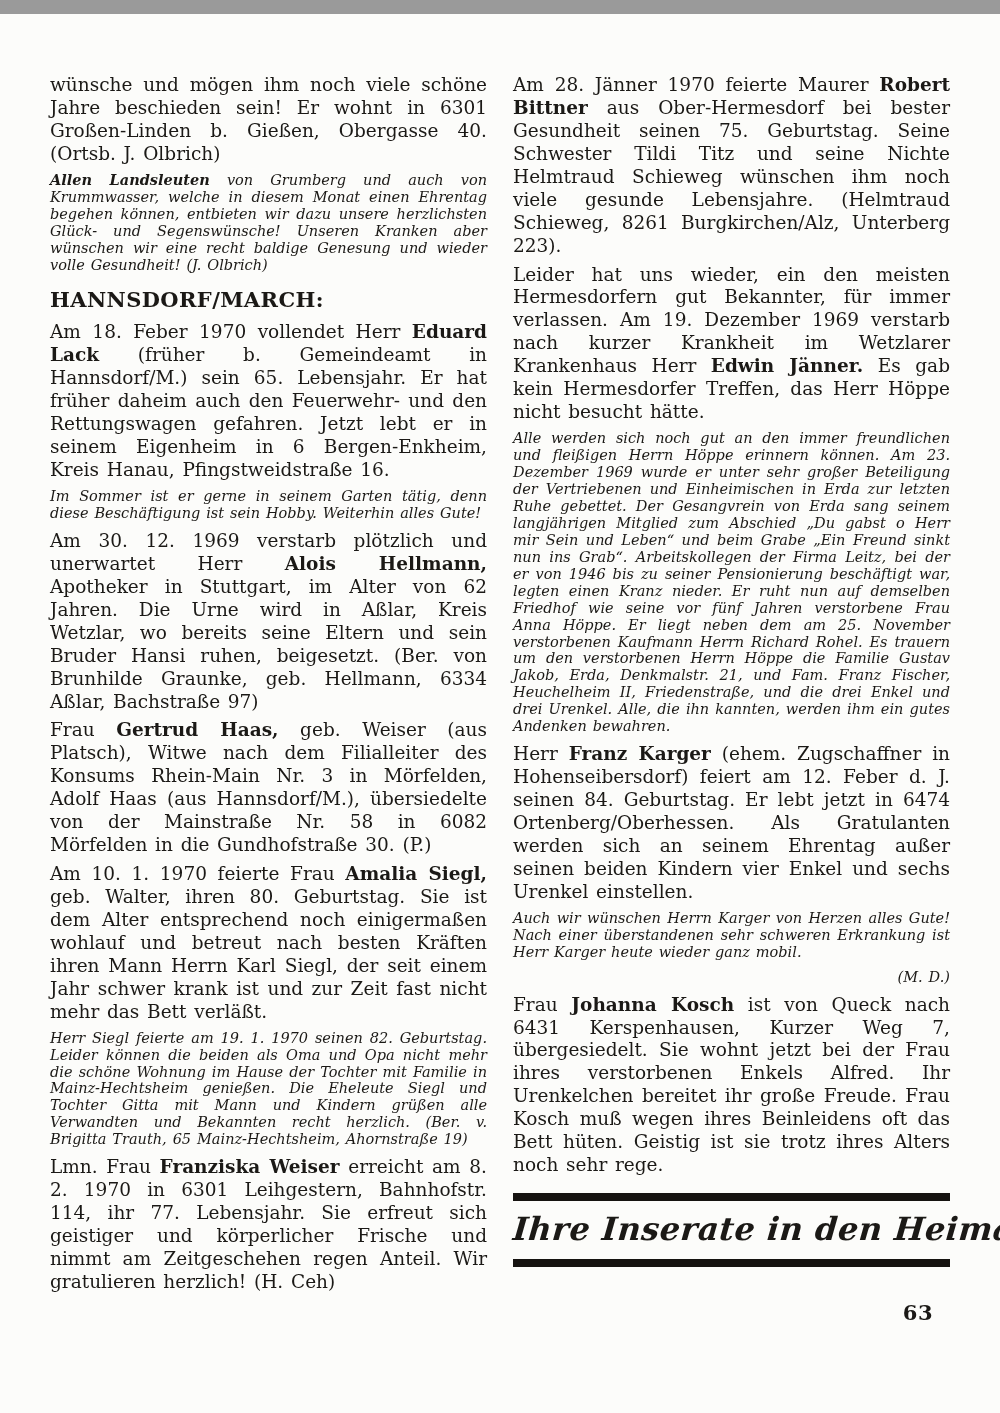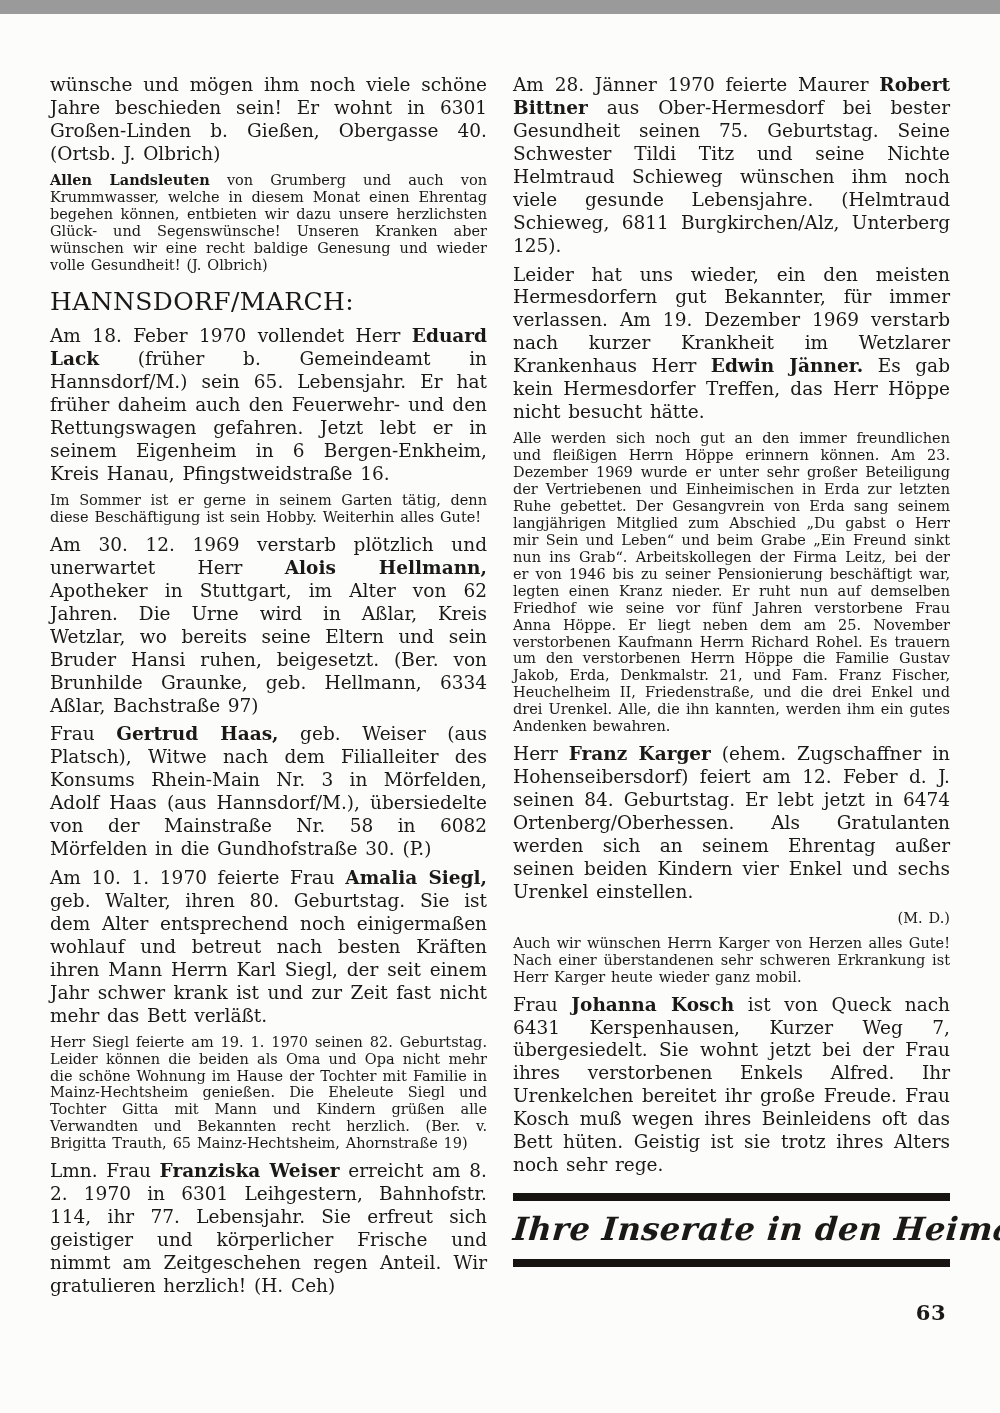--- a/index.html
+++ b/index.html
@@ -24,24 +24,25 @@
     text-align: justify;
     margin: 0 0 6px 0;
     word-spacing: 0.10em;
   }
   .blk-s {
     font-size: 14.5px;
     line-height: 1.17;
     text-align: justify;
     margin: 2px 0 8px 0;
     word-spacing: 0.09em;
+    font-style: italic;
   }
   .blk-h {
-    font-size: 25px;
-    font-weight: normal;
+    font-size: 21px;
+    font-weight: bold;
     letter-spacing: 0.4px;
     margin: 14px 0 9px 0;
   }
   .blk-indent { text-indent: 2.4em; margin-top: -2px; }
   .blk-right { text-align: right; }
   .bold { font-weight: bold; }
 
   .banner { margin-top: 16px; }
   .banner .rule { height: 8px; background: #161310; }
   .banner-text {
@@ -51,21 +52,21 @@
     text-align: center;
     padding: 9px 0 11px 0;
     white-space: nowrap;
     transform: skewX(-5deg);
     letter-spacing: 0.5px;
   }
 
   .page-number {
     position: absolute;
     top: 1286px;
-    right: 54px;
+    right: 67px;
     font-size: 21px;
     font-weight: bold;
     letter-spacing: 0.5px;
   }
 </style>
 </head>
 <body>
 
 <div class="page">
   <div class="columns">
@@ -76,26 +77,26 @@
         <div class="blk-p"><span>Am 18. Feber 1970 vollendet Herr </span><span class="bold">Eduard Lack</span><span> (früher b. Gemeindeamt in Hannsdorf/M.) sein 65. Lebensjahr. Er hat früher daheim auch den Feuerwehr- und den Rettungswagen gefahren. Jetzt lebt er in seinem Eigenheim in 6 Bergen-Enkheim, Kreis Hanau, Pfingstweidstraße 16.</span></div>
         <div class="blk-s"><span>Im Sommer ist er gerne in seinem Garten tätig, denn diese Beschäftigung ist sein Hobby. Weiterhin alles Gute!</span></div>
         <div class="blk-p"><span>Am 30. 12. 1969 verstarb plötzlich und unerwartet Herr </span><span class="bold">Alois Hellmann,</span><span> Apotheker in Stuttgart, im Alter von 62 Jahren. Die Urne wird in Aßlar, Kreis Wetzlar, wo bereits seine Eltern und sein Bruder Hansi ruhen, beigesetzt. (Ber. von Brunhilde Graunke, geb. Hellmann, 6334 Aßlar, Bachstraße 97)</span></div>
         <div class="blk-p"><span>Frau </span><span class="bold">Gertrud Haas,</span><span> geb. Weiser (aus Platsch), Witwe nach dem Filialleiter des Konsums Rhein-Main Nr. 3 in Mörfelden, Adolf Haas (aus Hannsdorf/M.), übersiedelte von der Mainstraße Nr. 58 in 6082 Mörfelden in die Gundhofstraße 30. (P.)</span></div>
         <div class="blk-p"><span>Am 10. 1. 1970 feierte Frau </span><span class="bold">Amalia Siegl,</span><span> geb. Walter, ihren 80. Geburtstag. Sie ist dem Alter entsprechend noch einigermaßen wohlauf und betreut nach besten Kräften ihren Mann Herrn Karl Siegl, der seit einem Jahr schwer krank ist und zur Zeit fast nicht mehr das Bett verläßt.</span></div>
         <div class="blk-s"><span>Herr Siegl feierte am 19. 1. 1970 seinen 82. Geburtstag. Leider können die beiden als Oma und Opa nicht mehr die schöne Wohnung im Hause der Tochter mit Familie in Mainz-Hechtsheim genießen. Die Eheleute Siegl und Tochter Gitta mit Mann und Kindern grüßen alle Verwandten und Bekannten recht herzlich. (Ber. v. Brigitta Trauth, 65 Mainz-Hechtsheim, Ahornstraße 19)</span></div>
         <div class="blk-p"><span>Lmn. Frau </span><span class="bold">Franziska Weiser</span><span> erreicht am 8. 2. 1970 in 6301 Leihgestern, Bahnhofstr. 114, ihr 77. Lebensjahr. Sie erfreut sich geistiger und körperlicher Frische und nimmt am Zeitgeschehen regen Anteil. Wir gratulieren herzlich! (H. Ceh)</span></div>
       </div>
     <div class="col">
 
-      <div class="blk-p"><span>Am 28. Jänner 1970 feierte Maurer </span><span class="bold">Robert Bittner</span><span> aus Ober-Hermesdorf bei bester Gesundheit seinen 75. Geburtstag. Seine Schwester Tildi Titz und seine Nichte Helmtraud Schieweg wünschen ihm noch viele gesunde Lebensjahre. (Helmtraud Schieweg, 6811 Burgkirchen/Alz, Unterberg 125).</span></div>
+      <div class="blk-p"><span>Am 28. Jänner 1970 feierte Maurer </span><span class="bold">Robert Bittner</span><span> aus Ober-Hermesdorf bei bester Gesundheit seinen 75. Geburtstag. Seine Schwester Tildi Titz und seine Nichte Helmtraud Schieweg wünschen ihm noch viele gesunde Lebensjahre. (Helmtraud Schieweg, 8261 Burgkirchen/Alz, Unterberg 223).</span></div>
         <div class="blk-p"><span>Leider hat uns wieder, ein den meisten Hermesdorfern gut Bekannter, für immer verlassen. Am 19. Dezember 1969 verstarb nach kurzer Krankheit im Wetzlarer Krankenhaus Herr </span><span class="bold">Edwin Jänner.</span><span> Es gab kein Hermesdorfer Treffen, das Herr Höppe nicht besucht hätte.</span></div>
         <div class="blk-s"><span>Alle werden sich noch gut an den immer freundlichen und fleißigen Herrn Höppe erinnern können. Am 23. Dezember 1969 wurde er unter sehr großer Beteiligung der Vertriebenen und Einheimischen in Erda zur letzten Ruhe gebettet. Der Gesangvrein von Erda sang seinem langjährigen Mitglied zum Abschied „Du gabst o Herr mir Sein und Leben“ und beim Grabe „Ein Freund sinkt nun ins Grab“. Arbeitskollegen der Firma Leitz, bei der er von 1946 bis zu seiner Pensionierung beschäftigt war, legten einen Kranz nieder. Er ruht nun auf demselben Friedhof wie seine vor fünf Jahren verstorbene Frau Anna Höppe. Er liegt neben dem am 25. November verstorbenen Kaufmann Herrn Richard Rohel. Es trauern um den verstorbenen Herrn Höppe die Familie Gustav Jakob, Erda, Denkmalstr. 21, und Fam. Franz Fischer, Heuchelheim II, Friedenstraße, und die drei Enkel und drei Urenkel. Alle, die ihn kannten, werden ihm ein gutes Andenken bewahren.</span></div>
         <div class="blk-p"><span>Herr </span><span class="bold">Franz Karger</span><span> (ehem. Zugschaffner in Hohenseibersdorf) feiert am 12. Feber d. J. seinen 84. Geburtstag. Er lebt jetzt in 6474 Ortenberg/Oberhessen. Als Gratulanten werden sich an seinem Ehrentag außer seinen beiden Kindern vier Enkel und sechs Urenkel einstellen.</span></div>
+        <div class="blk-s"><span>Auch wir wünschen Herrn Karger von Herzen alles Gute! Nach einer überstandenen sehr schweren Erkrankung ist Herr Karger heute wieder ganz mobil.</span></div>
         <div class="blk-s blk-right"><span>(M. D.)</span></div>
-        <div class="blk-s"><span>Auch wir wünschen Herrn Karger von Herzen alles Gute! Nach einer überstandenen sehr schweren Erkrankung ist Herr Karger heute wieder ganz mobil.</span></div>
         <div class="blk-p"><span>Frau </span><span class="bold">Johanna Kosch</span><span> ist von Queck nach 6431 Kerspenhausen, Kurzer Weg 7, übergesiedelt. Sie wohnt jetzt bei der Frau ihres verstorbenen Enkels Alfred. Ihr Urenkelchen bereitet ihr große Freude. Frau Kosch muß wegen ihres Beinleidens oft das Bett hüten. Geistig ist sie trotz ihres Alters noch sehr rege.</span></div>
         <div class="banner">
         <div class="rule"></div>
         <div class="banner-text">Ihre Inserate in den Heimatboten</div>
         <div class="rule"></div>
       </div>
     </div>
   </div>
   <div class="page-number">63</div>
 </div>

